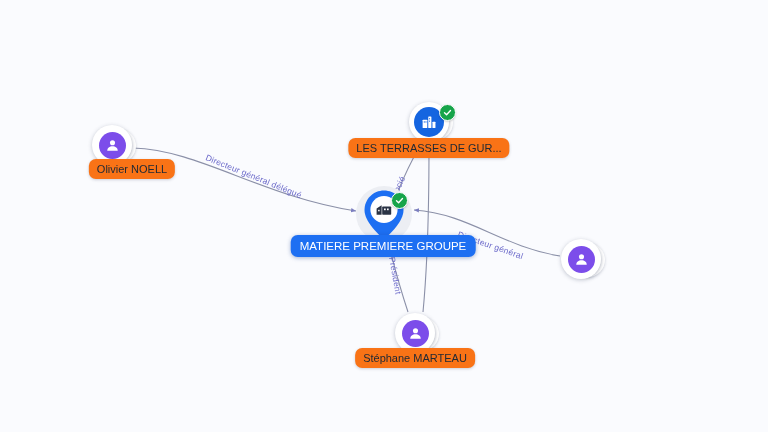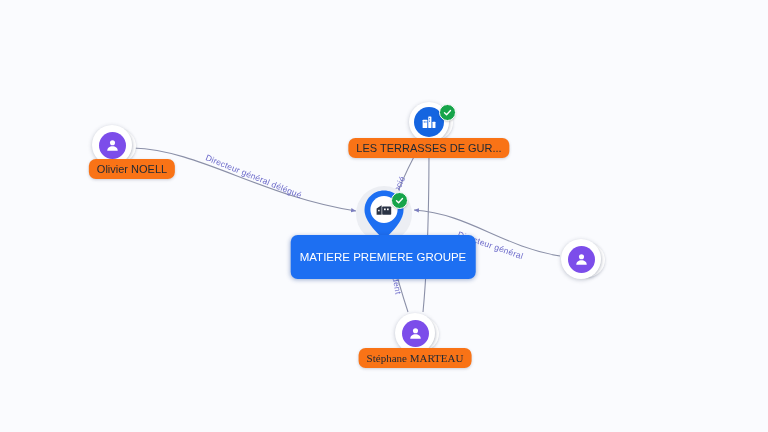--- a/index.html
+++ b/index.html
@@ -123,21 +123,21 @@
     line-height: 14px;
     padding: 3px 8px;
     border-radius: 7px;
     box-shadow: 0 1px 3px rgba(40,50,80,.22);
     cursor: pointer;
   }
   .node-label.selected {
     background: #1d6ff2;
     color: #ffffff;
     font-size: 11.5px;
-    padding: 15px 9px;
+    padding: 4px 9px;
     box-shadow: 0 1px 4px rgba(20,60,140,.38);
   }
 
   
   .edge-label {
     position: absolute;
     white-space: nowrap;
     color: #6a68c9;
     font-size: 8.5px;
     letter-spacing: .2px;
@@ -267,15 +267,15 @@
     <div class="disc">
       <div class="avatar">
         <svg width="17" height="17" viewBox="0 0 24 24" fill="#ffffff">
           <circle cx="12" cy="8.2" r="3.6"></circle>
           <path d="M4.6 19.4c0-4 3.3-6.2 7.4-6.2s7.4 2.2 7.4 6.2z"></path>
         </svg>
       </div>
     </div>
     <div class="node-hit"></div>
   </div>
-  <div class="node-label" style="left:415px; top:348px;font-family:Liberation Serif, serif;">Stéphane MARTEAU</div>
+  <div class="node-label" style="left:415px; top:348px;">Stéphane MARTEAU</div>
 
 </div>
 
 </body></html>

